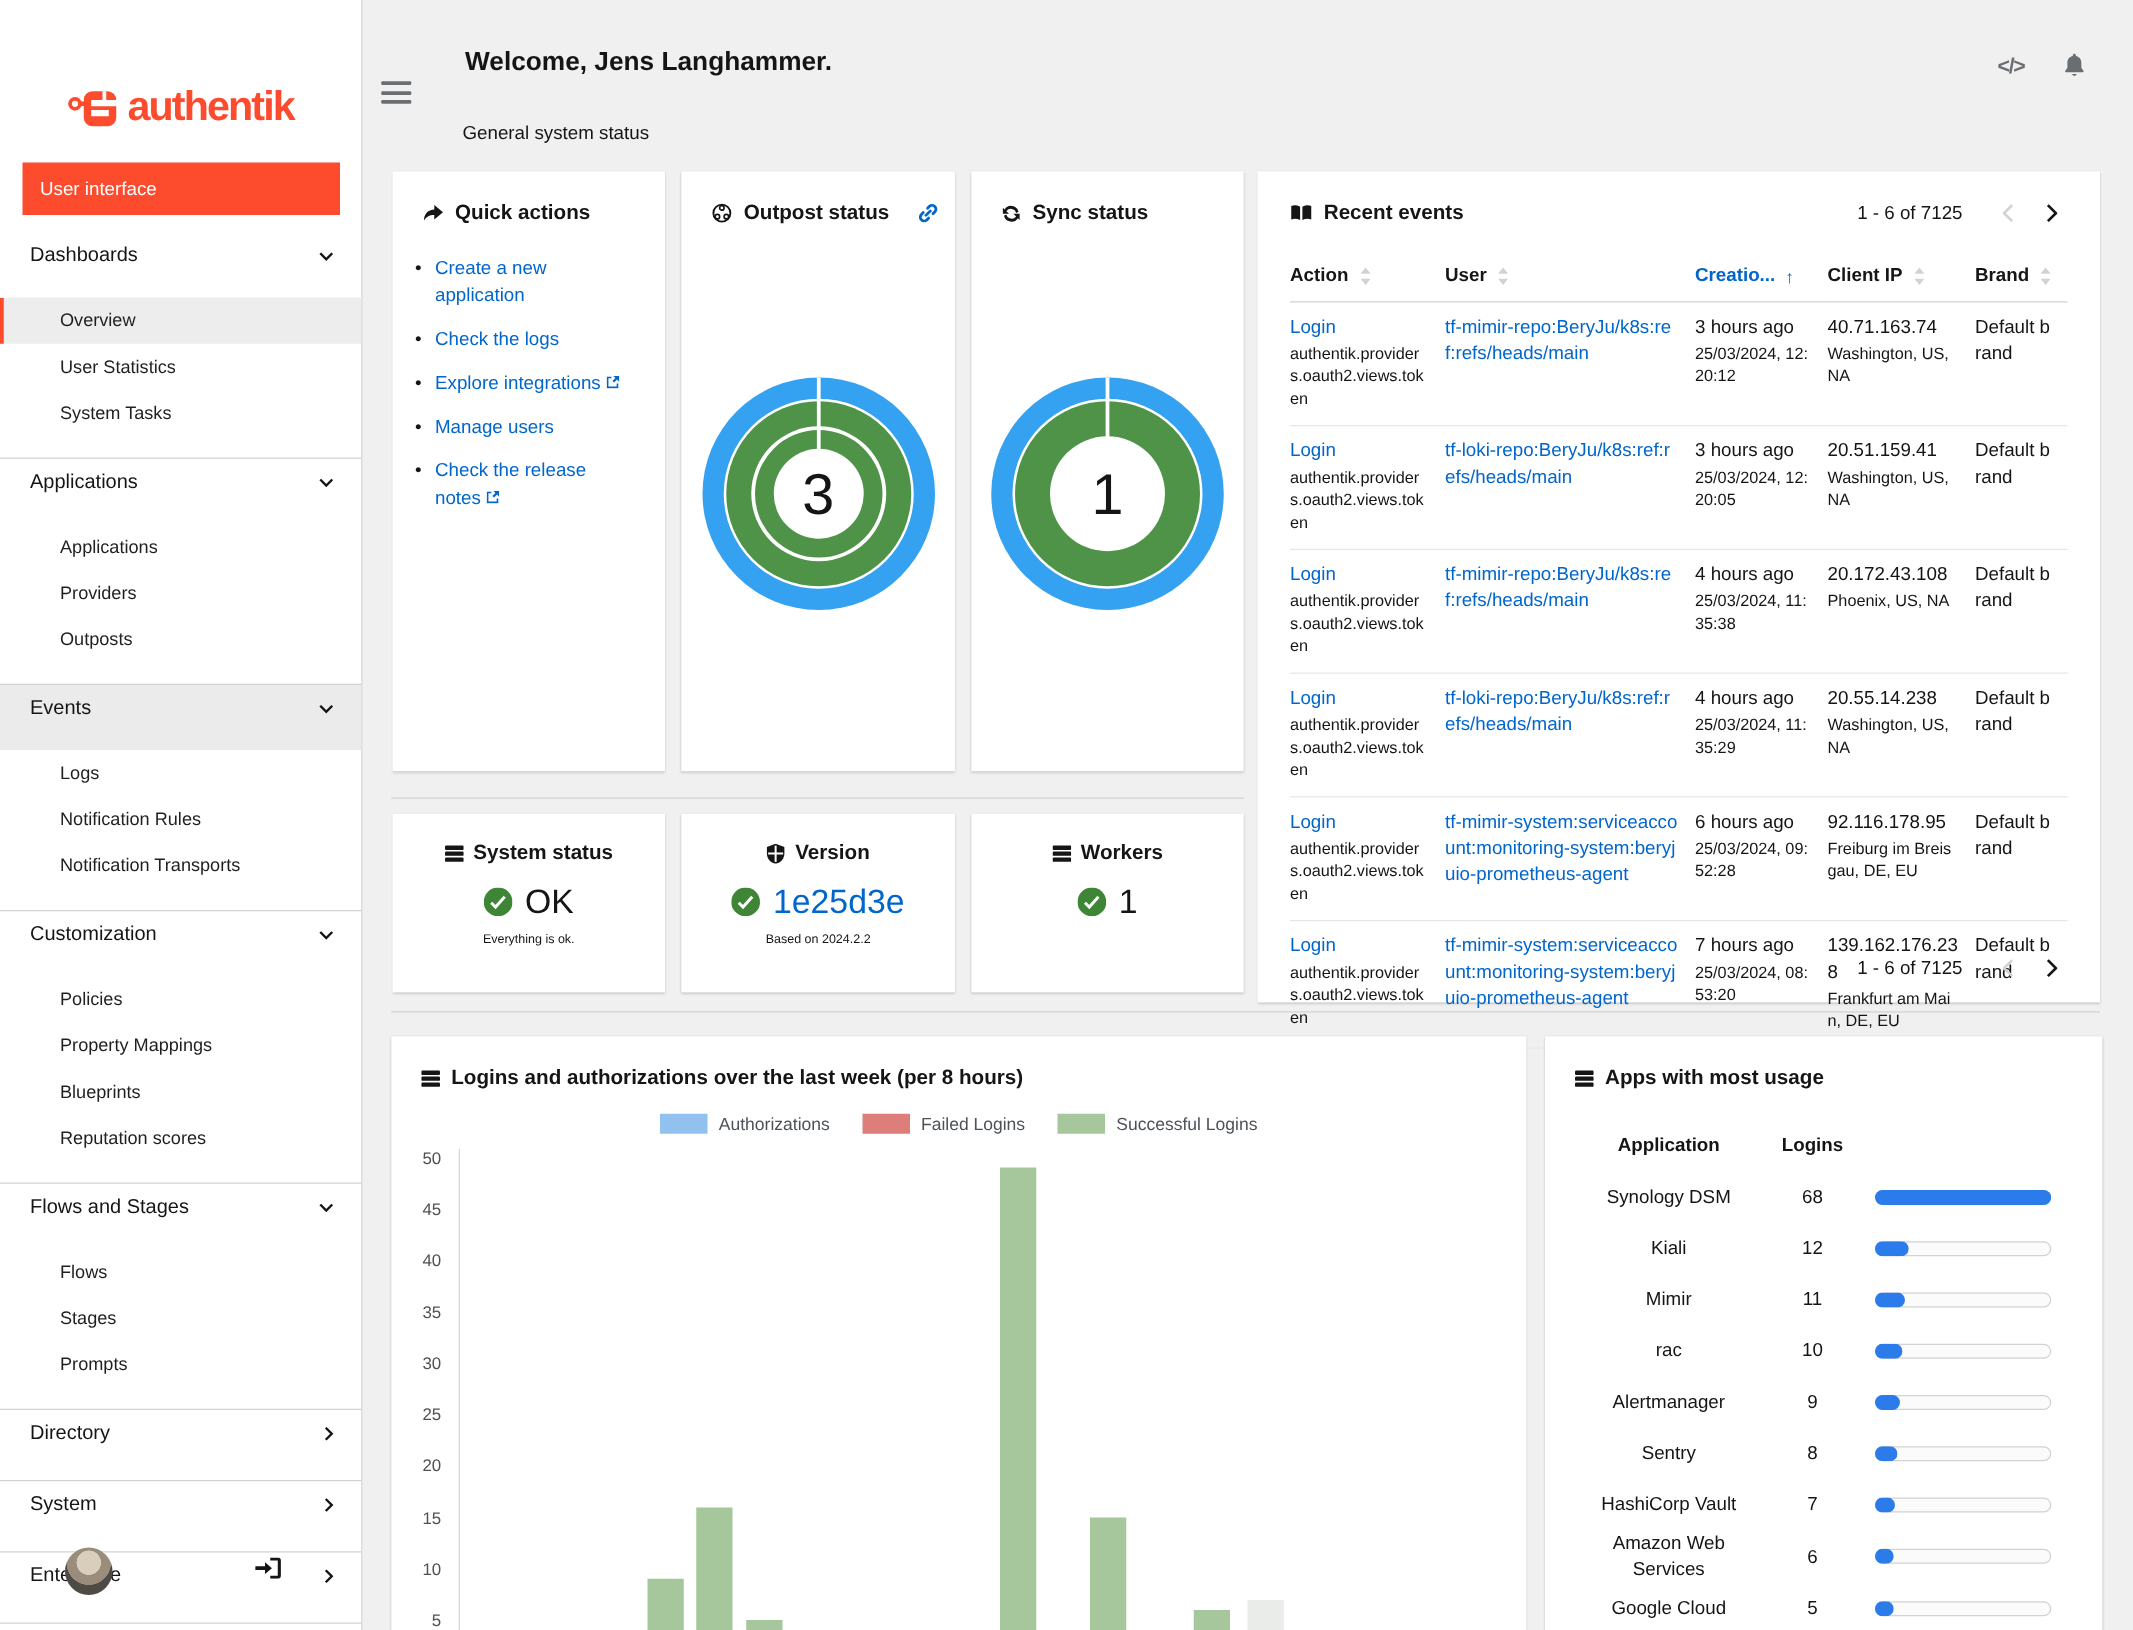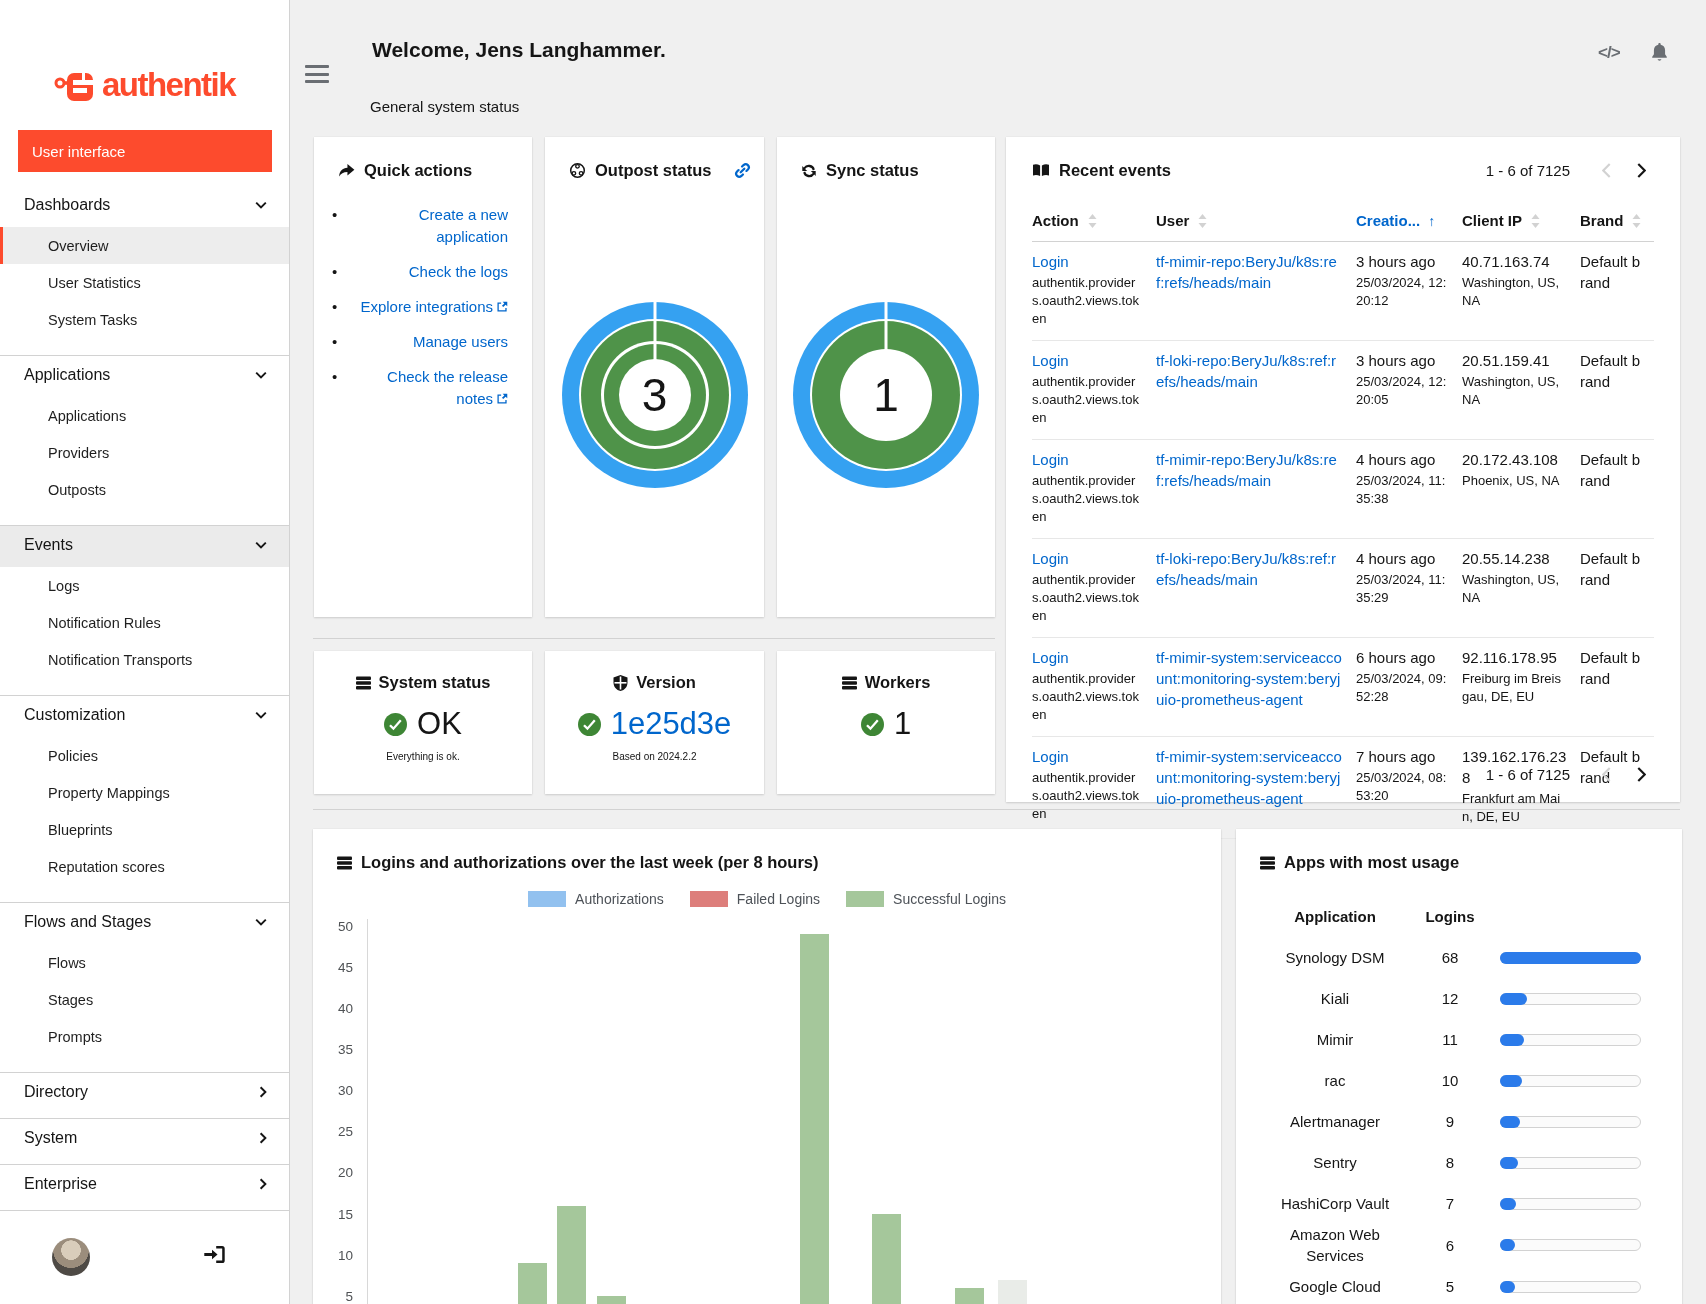--- a/index.html
+++ b/index.html
@@ -11,21 +11,21 @@
            border-right:1px solid #d2d2d2;box-sizing:border-box;z-index:5;}
   #logo{height:104px;display:flex;align-items:flex-end;justify-content:center;gap:4px;}
   #logo .logo-text{color:#fd4b2d;font-size:33px;font-weight:bold;letter-spacing:-1.5px;}
   #ui-btn{display:block;margin:26px 18px 14px 18px;width:254px;height:42px;background:#fd4b2d;color:#fff;
           border:none;font-size:15px;text-align:left;padding:0 14px;cursor:pointer;
           font-family:"Liberation Sans",sans-serif;}
   #nav{font-size:16px;}
   .nav-group{padding-bottom:17px;border-bottom:1px solid #d2d2d2;}
   .nav-group.collapsed{padding-bottom:4px;}
   .nav-head{height:37px;display:flex;align-items:center;justify-content:space-between;
-            padding:0 22px 4px 24px;font-size:16px;cursor:pointer;gap:32px;}
+            padding:0 22px 15px 24px;font-size:16px;cursor:pointer;gap:32px;}
   .nav-head.hl{background:#ebebeb;}
   .nav-item{height:37px;display:flex;align-items:center;padding-left:48px;font-size:14.5px;
             color:#1f1f1f;cursor:pointer;}
   .nav-item.active{background:#ededed;box-shadow:inset 3px 0 0 #fd4b2d;}
   .chev{display:flex;align-items:center;color:#151515;}
   #side-footer{position:absolute;left:0;bottom:0;width:100%;height:80px;}
   #avatar{position:absolute;left:52px;top:14px;width:38px;height:38px;border-radius:50%;cursor:pointer;
           background:radial-gradient(circle at 50% 32%, #d9cdbb 0 30%, #9b8d7c 31% 55%, #4e4a45 56% 100%);}
   #logout{position:absolute;left:204px;top:22px;cursor:pointer;}
   
@@ -33,21 +33,21 @@
   #hamburger i{display:block;height:3.2px;background:#6a6e73;margin-bottom:4.4px;border-radius:1px;}
   #page-title{position:absolute;left:372px;top:38px;font-size:21px;font-weight:bold;margin:0;}
   #page-subtitle{position:absolute;left:370px;top:98px;font-size:15px;}
   #top-icons{position:absolute;left:1598px;top:42px;display:flex;align-items:center;gap:30px;color:#6a6e73;}
   #api-icon{font-size:17px;font-weight:bold;letter-spacing:-1px;cursor:pointer;}
   
   .card{position:absolute;background:#fff;box-shadow:0 1px 2px rgba(3,3,3,.14),0 0 1px rgba(3,3,3,.1);
         box-sizing:border-box;}
   .card-title{display:flex;align-items:center;gap:9px;font-size:16.5px;font-weight:bold;
               padding:24px 0 0 24px;}
-  #qa{left:314px;top:137px;width:218px;height:480px;text-align:right;}
+  #qa{left:314px;top:137px;width:218px;height:480px;}
   #outpost{left:545px;top:137px;width:219px;height:480px;}
   #sync{left:777px;top:137px;width:218px;height:480px;}
   #events{left:1006px;top:137px;width:674px;height:665px;}
   .hdivider{position:absolute;height:1px;background:#d2d2d2;}
   #divider1{left:313px;top:638px;width:682px;}
   #divider2{left:313px;top:809px;width:1367px;}
   #sys{left:314px;top:651px;width:218px;height:143px;}
   #ver{left:545px;top:651px;width:219px;height:143px;}
   #wrk{left:777px;top:651px;width:218px;height:143px;}
   #chart-card{left:313px;top:829px;width:908px;height:700px;}
@@ -75,21 +75,21 @@
          display:flex;align-items:center;gap:8px;}
   .ev-th.sorted{color:#0066cc;}
   .sort-asc{color:#0066cc;font-weight:bold;font-size:14px;}
   .ev-cell{border-bottom:1px solid #e7e7e7;padding:9px 12px 12px 0;font-size:15px;line-height:21px;
            word-break:break-all;box-sizing:border-box;}
   .ev-sub{font-size:13px;line-height:18px;color:#151515;margin-top:2px;word-break:break-all;}
   .ev-link{color:#0066cc;cursor:pointer;display:block;}
   
   .stat{display:flex;flex-direction:column;align-items:center;padding-top:22px;}
   .stat-title{display:flex;align-items:center;gap:8px;font-size:16.5px;font-weight:bold;}
-  .stat-value{margin-top:14px;display:flex;align-items:center;gap:10px;font-size:31px;}
+  .stat-value{margin-top:14px;display:flex;align-items:center;gap:10px;font-size:27px;}
   .stat-value.link{color:#0066cc;}
   .stat-cap{margin-top:9px;font-size:10px;}
   
   #legend{position:absolute;left:0;top:62px;width:100%;display:flex;justify-content:center;gap:26px;}
   .lg-item{display:flex;gap:9px;font-size:14px;color:#4d5258;}
   .lg-swatch{width:38px;height:16px;}
   .ytick{position:absolute;left:8px;width:32px;text-align:right;font-size:13.5px;color:#4f5255;}
   #yaxis{position:absolute;left:54px;top:90px;bottom:0;width:1px;background:#d8d8d8;}
   .bar{position:absolute;width:29px;}
   

